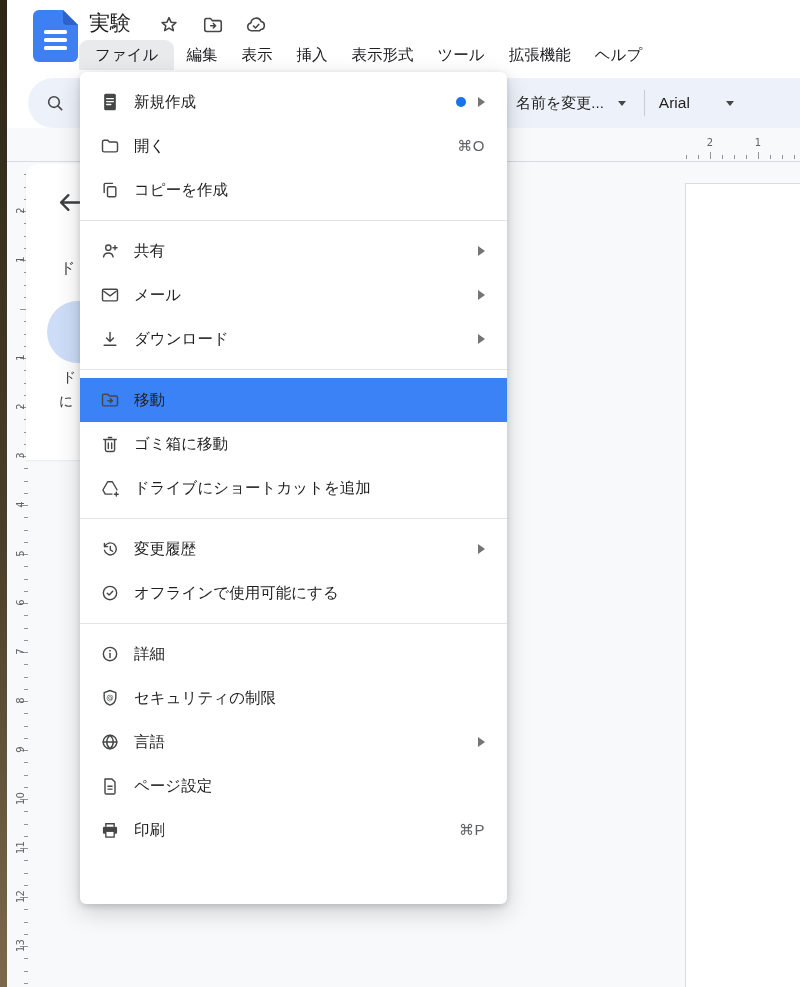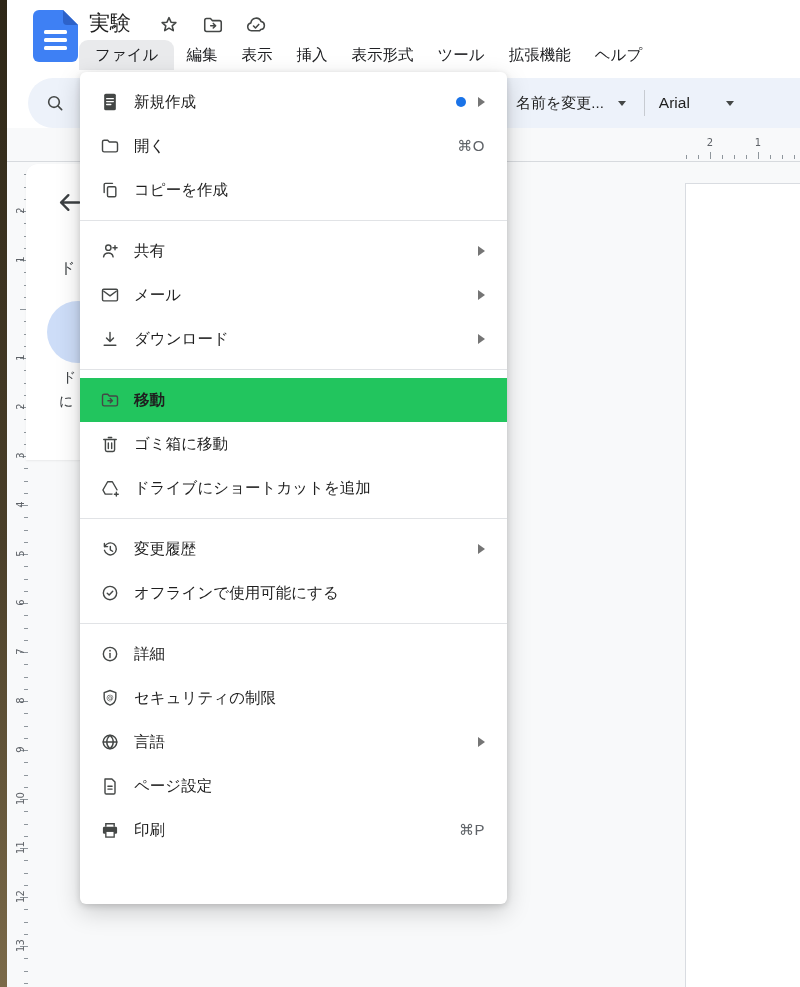--- a/index.html
+++ b/index.html
@@ -61,21 +61,21 @@
 
   
   .doc-page{position:absolute;left:685px;top:183px;width:116px;height:804px;background:#fff;
     border:1px solid #d9dce1;border-right:none;z-index:2;}
 
   
   .file-menu{position:absolute;left:80px;top:72px;width:427px;height:832px;background:#fff;
     border-radius:6px;box-shadow:0 2px 6px rgba(0,0,0,.15),0 8px 24px rgba(0,0,0,.18);
     z-index:10;padding:8px 0;box-sizing:border-box;}
   .menu-item{height:44px;display:flex;align-items:center;padding:0 22px 0 20px;cursor:default;}
-  .menu-item.hover{background:#22c55e;font-weight:bold;}
+  .menu-item.hover{background:#3b82f6;}
   .mi-icon{width:20px;height:20px;flex:0 0 20px;color:#444746;}
   .mi-icon svg{width:20px;height:20px;display:block;}
   .mi-label{margin-left:14px;font-size:15.5px;color:#1f1f1f;white-space:nowrap;}
   .mi-right{margin-left:auto;display:flex;align-items:center;gap:12px;}
   .mi-shortcut{font-size:15px;color:#5f6368;letter-spacing:.5px;}
   .mi-dot{width:10px;height:10px;border-radius:50%;background:#1a73e8;}
   .mi-sub{width:0;height:0;border-top:5px solid transparent;border-bottom:5px solid transparent;
     border-left:7px solid #757575;}
   .menu-divider{height:1px;background:#e1e3e6;margin:8px 0;}
 </style>

